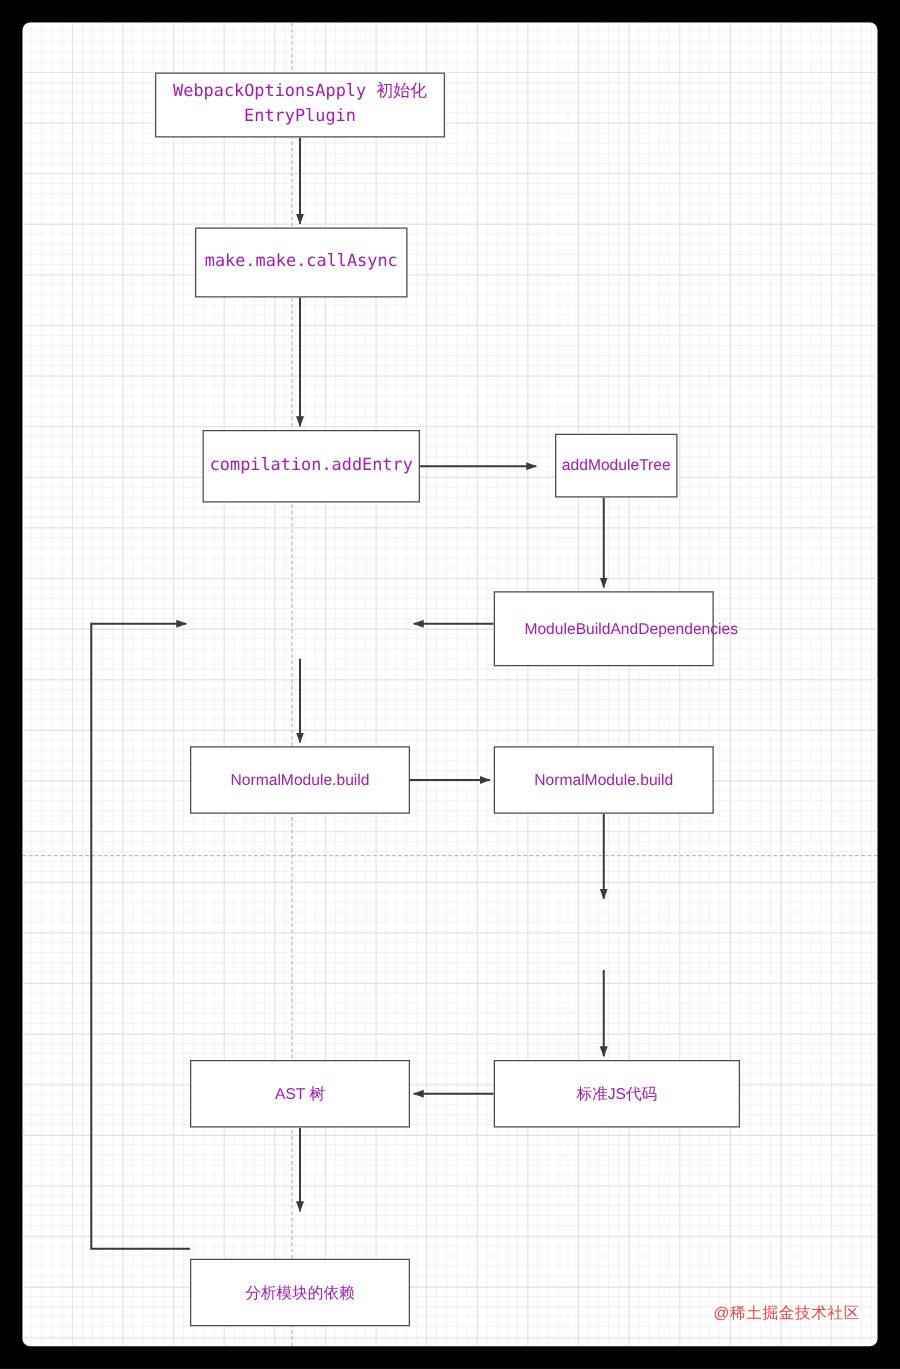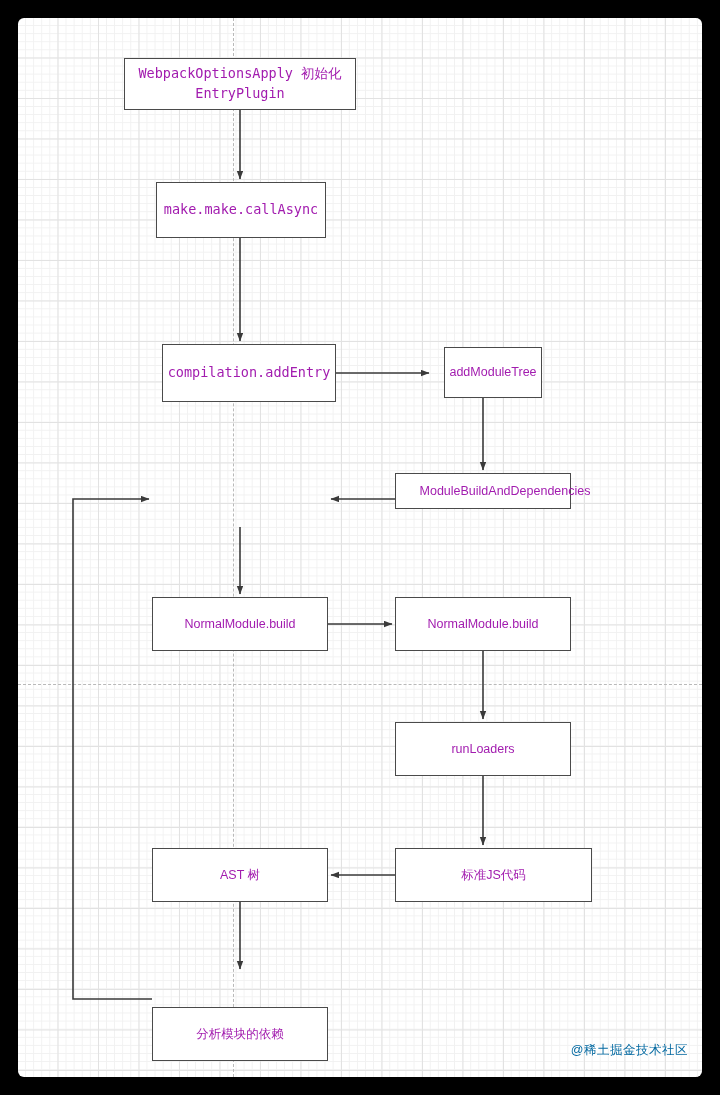--- a/index.html
+++ b/index.html
@@ -91,21 +91,21 @@
     font-family: "Liberation Sans", sans-serif;
     font-size: 12.5px;
   }
 
   #watermark {
     position: absolute;
     right: 14px;
     bottom: 18px;
     font-family: "Liberation Sans", sans-serif;
     font-size: 12.5px;
-    color: #0369a1;
+    color: #ef4444;
     letter-spacing: 0.5px;
     user-select: none;
   }
 </style>
 </head>
 <body>
 
 <div id="canvas-frame">
 
   <div id="grid-fine"></div>
@@ -151,28 +151,27 @@
 
   <div class="node mono" style="left:106px; top:40px; width:232px; height:52px;">WebpackOptionsApply 初始化
 EntryPlugin</div>
 
   <div class="node mono" style="left:138px; top:164px; width:170px; height:56px;">make.make.callAsync</div>
 
   <div class="node mono" style="left:144px; top:326px; width:174px; height:58px;">compilation.addEntry</div>
 
   <div class="node sans" style="left:426px; top:329px; width:98px; height:51px;">addModuleTree</div>
 
-  <div class="node sans" style="left:377px; top:455px; width:176px; height:36px;padding-left:44px;">ModuleBuildAndDependencies</div>
+  <div class="node sans" style="left:377px; top:455px; width:176px; height:60px;padding-left:44px;">ModuleBuildAndDependencies</div>
 
 
   <div class="node sans" style="left:134px; top:579px; width:176px; height:54px;">NormalModule.build</div>
 
   <div class="node sans" style="left:377px; top:579px; width:176px; height:54px;">NormalModule.build</div>
 
-  <div class="node sans" style="left:377px; top:704px; width:176px; height:54px;">runLoaders</div>
 
   <div class="node sans" style="left:377px; top:830px; width:197px; height:54px;">标准JS代码</div>
 
   <div class="node sans" style="left:134px; top:830px; width:176px; height:54px;">AST 树</div>
 
   <div class="node sans" style="left:134px; top:954px; width:176px; height:54px;margin-top:35px;">分析模块的依赖</div>
 
   <div id="watermark">@稀土掘金技术社区</div>
 
 </div>

